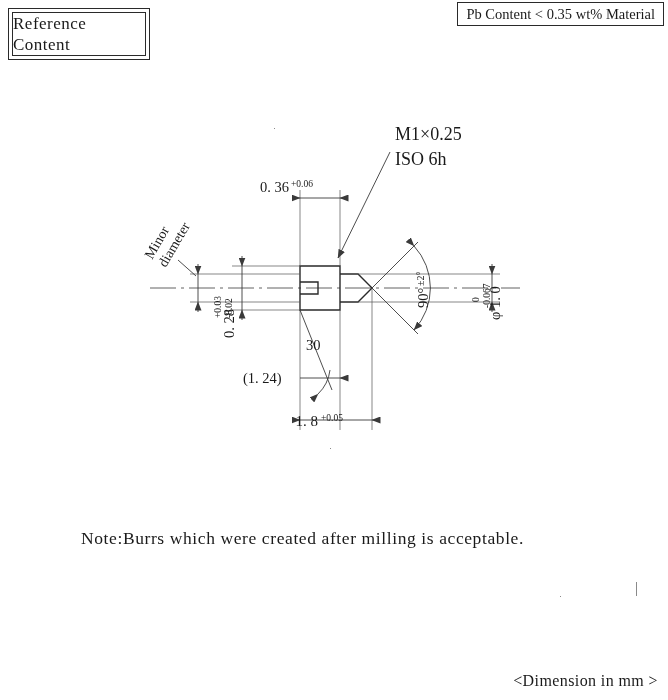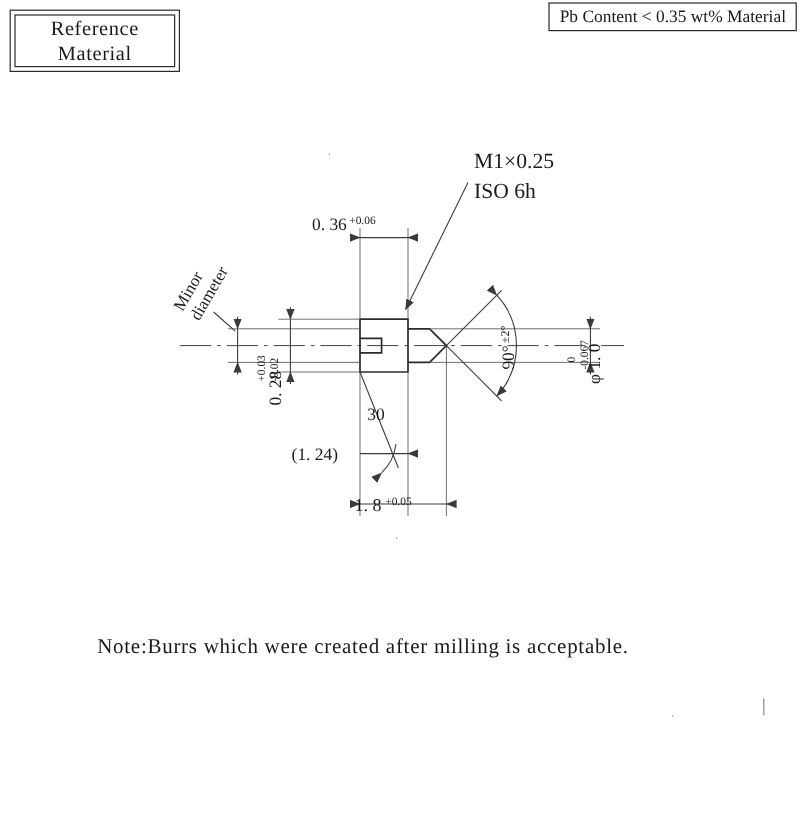--- a/index.html
+++ b/index.html
@@ -32,21 +32,20 @@
     box-sizing: border-box;
   }
   .ref-box-inner {
     position: absolute;
     left: 3px; top: 3px;
     right: 3px; bottom: 3px;
     border: 1px solid #2a2a2a;
     box-sizing: border-box;
     display: flex;
     flex-direction: column;
-    align-items: center;
     justify-content: center;
     line-height: 1.25;
     font-size: 17px;
     letter-spacing: 0.5px;
   }
   .pb-box {
     position: absolute;
     right: 4px;
     top: 2px;
     height: 24px;
@@ -93,21 +92,21 @@
   }
 </style>
 </head>
 <body>
 
 <div class="page">
 
   <div class="ref-box">
     <div class="ref-box-inner">
       <span>Reference</span>
-      <span>Material</span>
+      <span>Content</span>
     </div>
   </div>
 
   <div class="pb-box">
     <span>Pb Content &lt; 0.35 wt% Material</span>
   </div>
 
   <div class="drawing">
     <svg width="668" height="400" viewBox="0 0 668 400" xmlns="http://www.w3.org/2000/svg">
       <defs>
@@ -246,18 +245,19 @@
 
         <text x="243" y="313" font-size="14.5">(1. 24)</text>
 
         <text x="318" y="356" font-size="15" text-anchor="end">1. 8</text>
         <text x="321" y="351" font-size="9.5">+0.05</text>
       </g>
     </svg>
   </div>
 
   <div class="note">Note:Burrs which were created after milling is acceptable.</div>
+  <div class="dim-unit">&lt;Dimension in mm &gt;</div>
 
   <div class="speck" style="left:636px; top:582px; height:14px; width:1px;"></div>
   <div class="speck" style="left:274px; top:128px;"></div>
   <div class="speck" style="left:330px; top:448px;"></div>
   <div class="speck" style="left:560px; top:596px;"></div>
 </div>
 
 </body></html>

